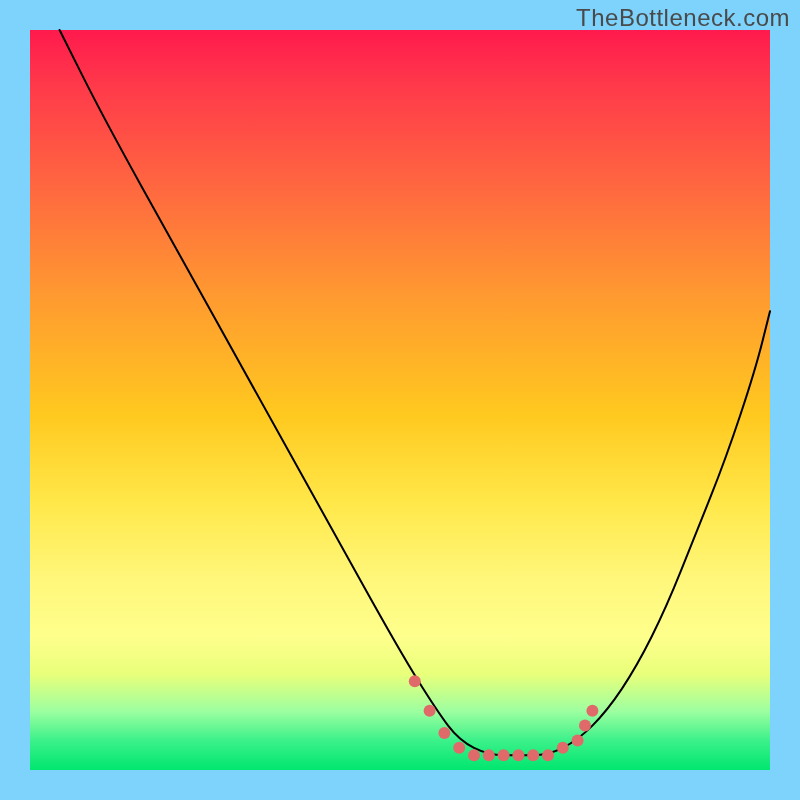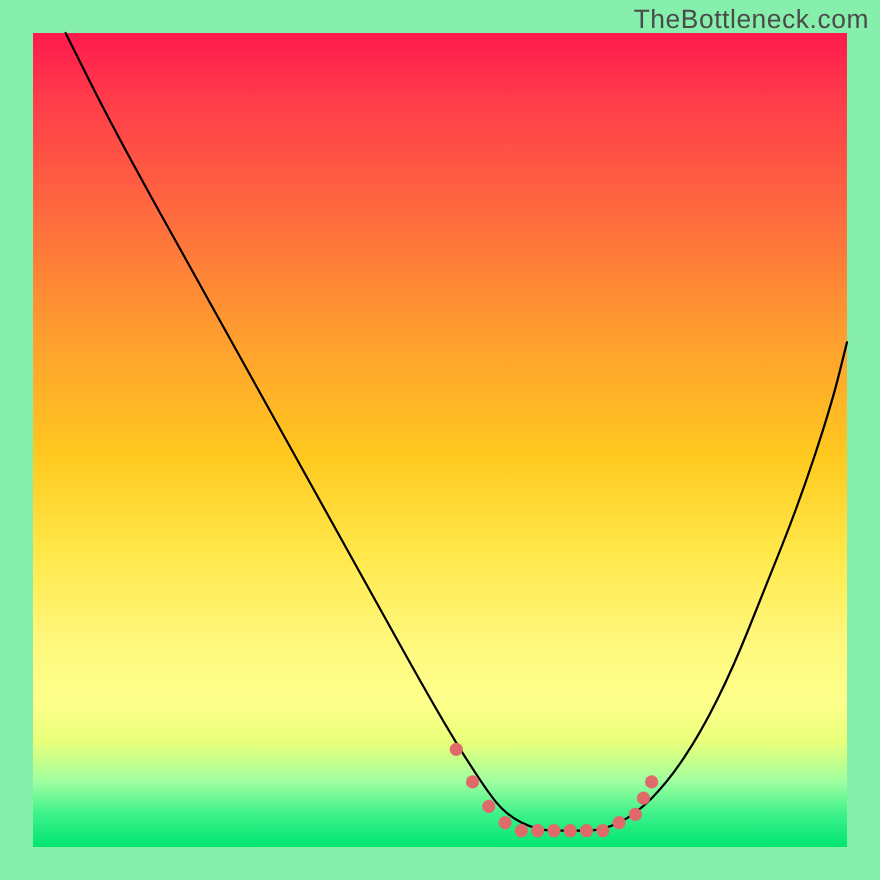--- a/index.html
+++ b/index.html
@@ -8,21 +8,21 @@
     width: 800px;
     height: 800px;
     background: #000;
     overflow: hidden;
     font-family: Arial, Helvetica, sans-serif;
   }
   .frame {
     position: relative;
     width: 800px;
     height: 800px;
-    background: #86efac;
+    background: #7dd3fc;
   }
   .watermark {
     position: absolute;
     top: 4px;
     right: 10px;
     color: #4a4a4a;
     font-size: 24px;
     font-weight: 500;
     letter-spacing: 0.5px;
     z-index: 10;

